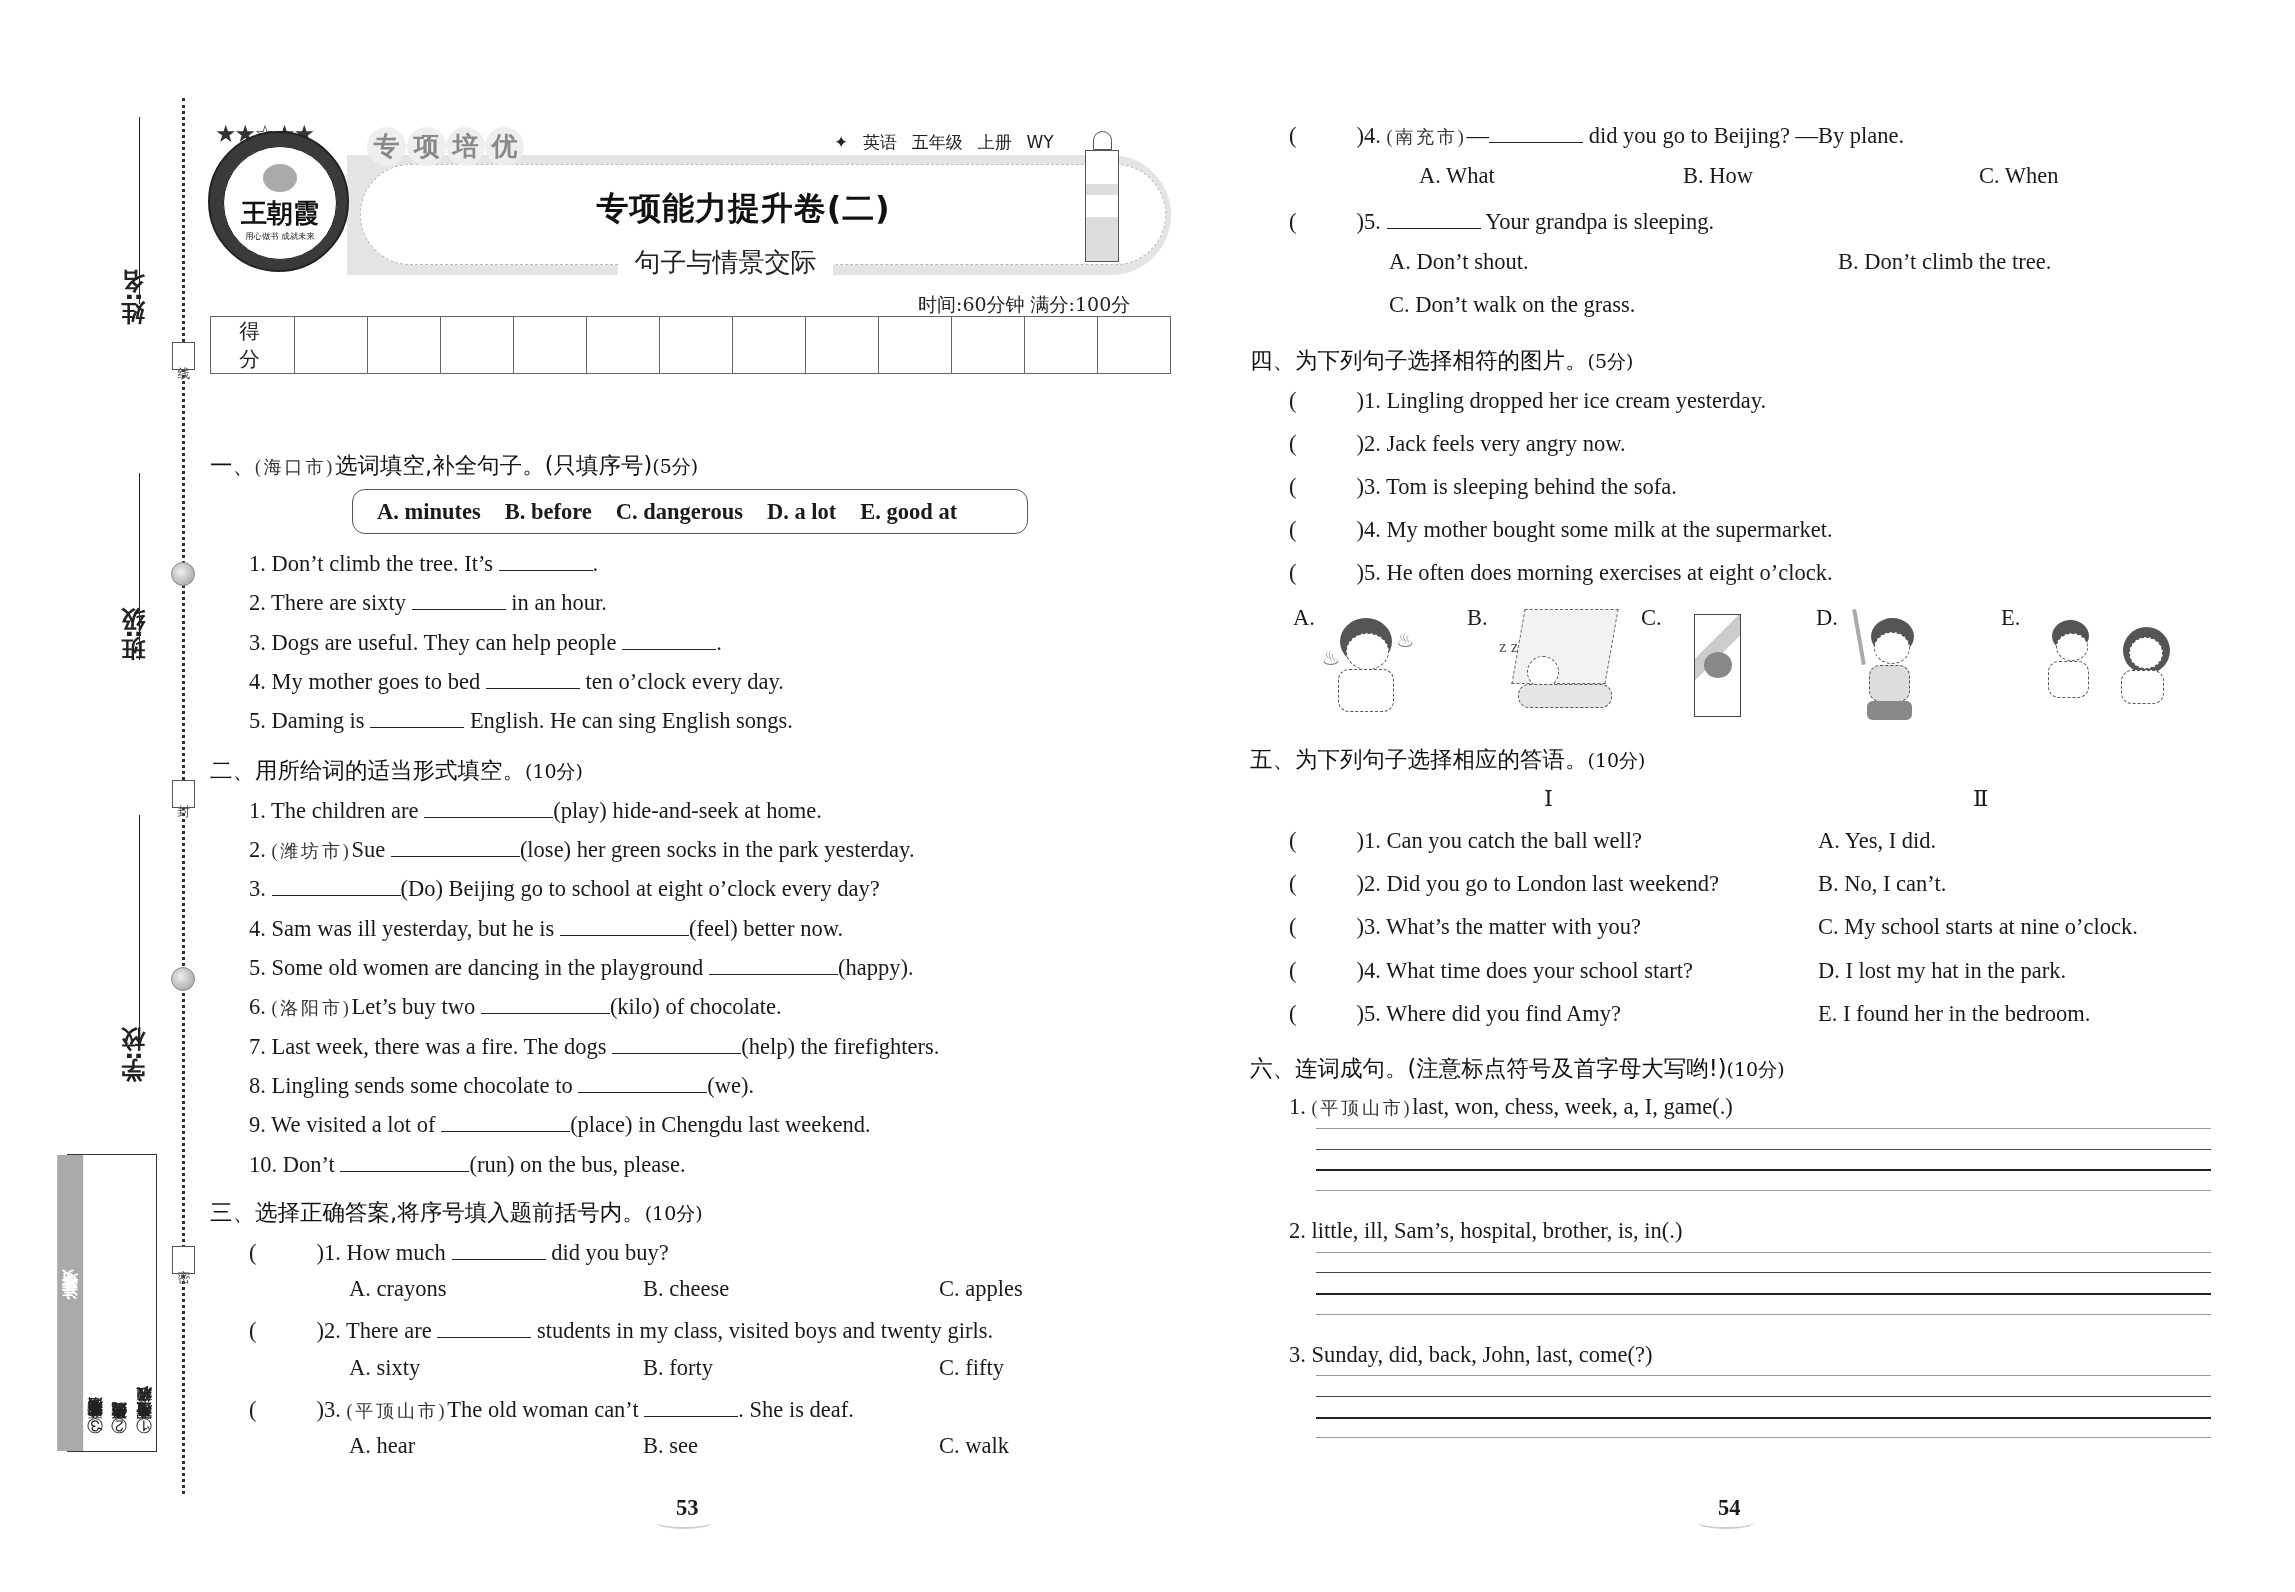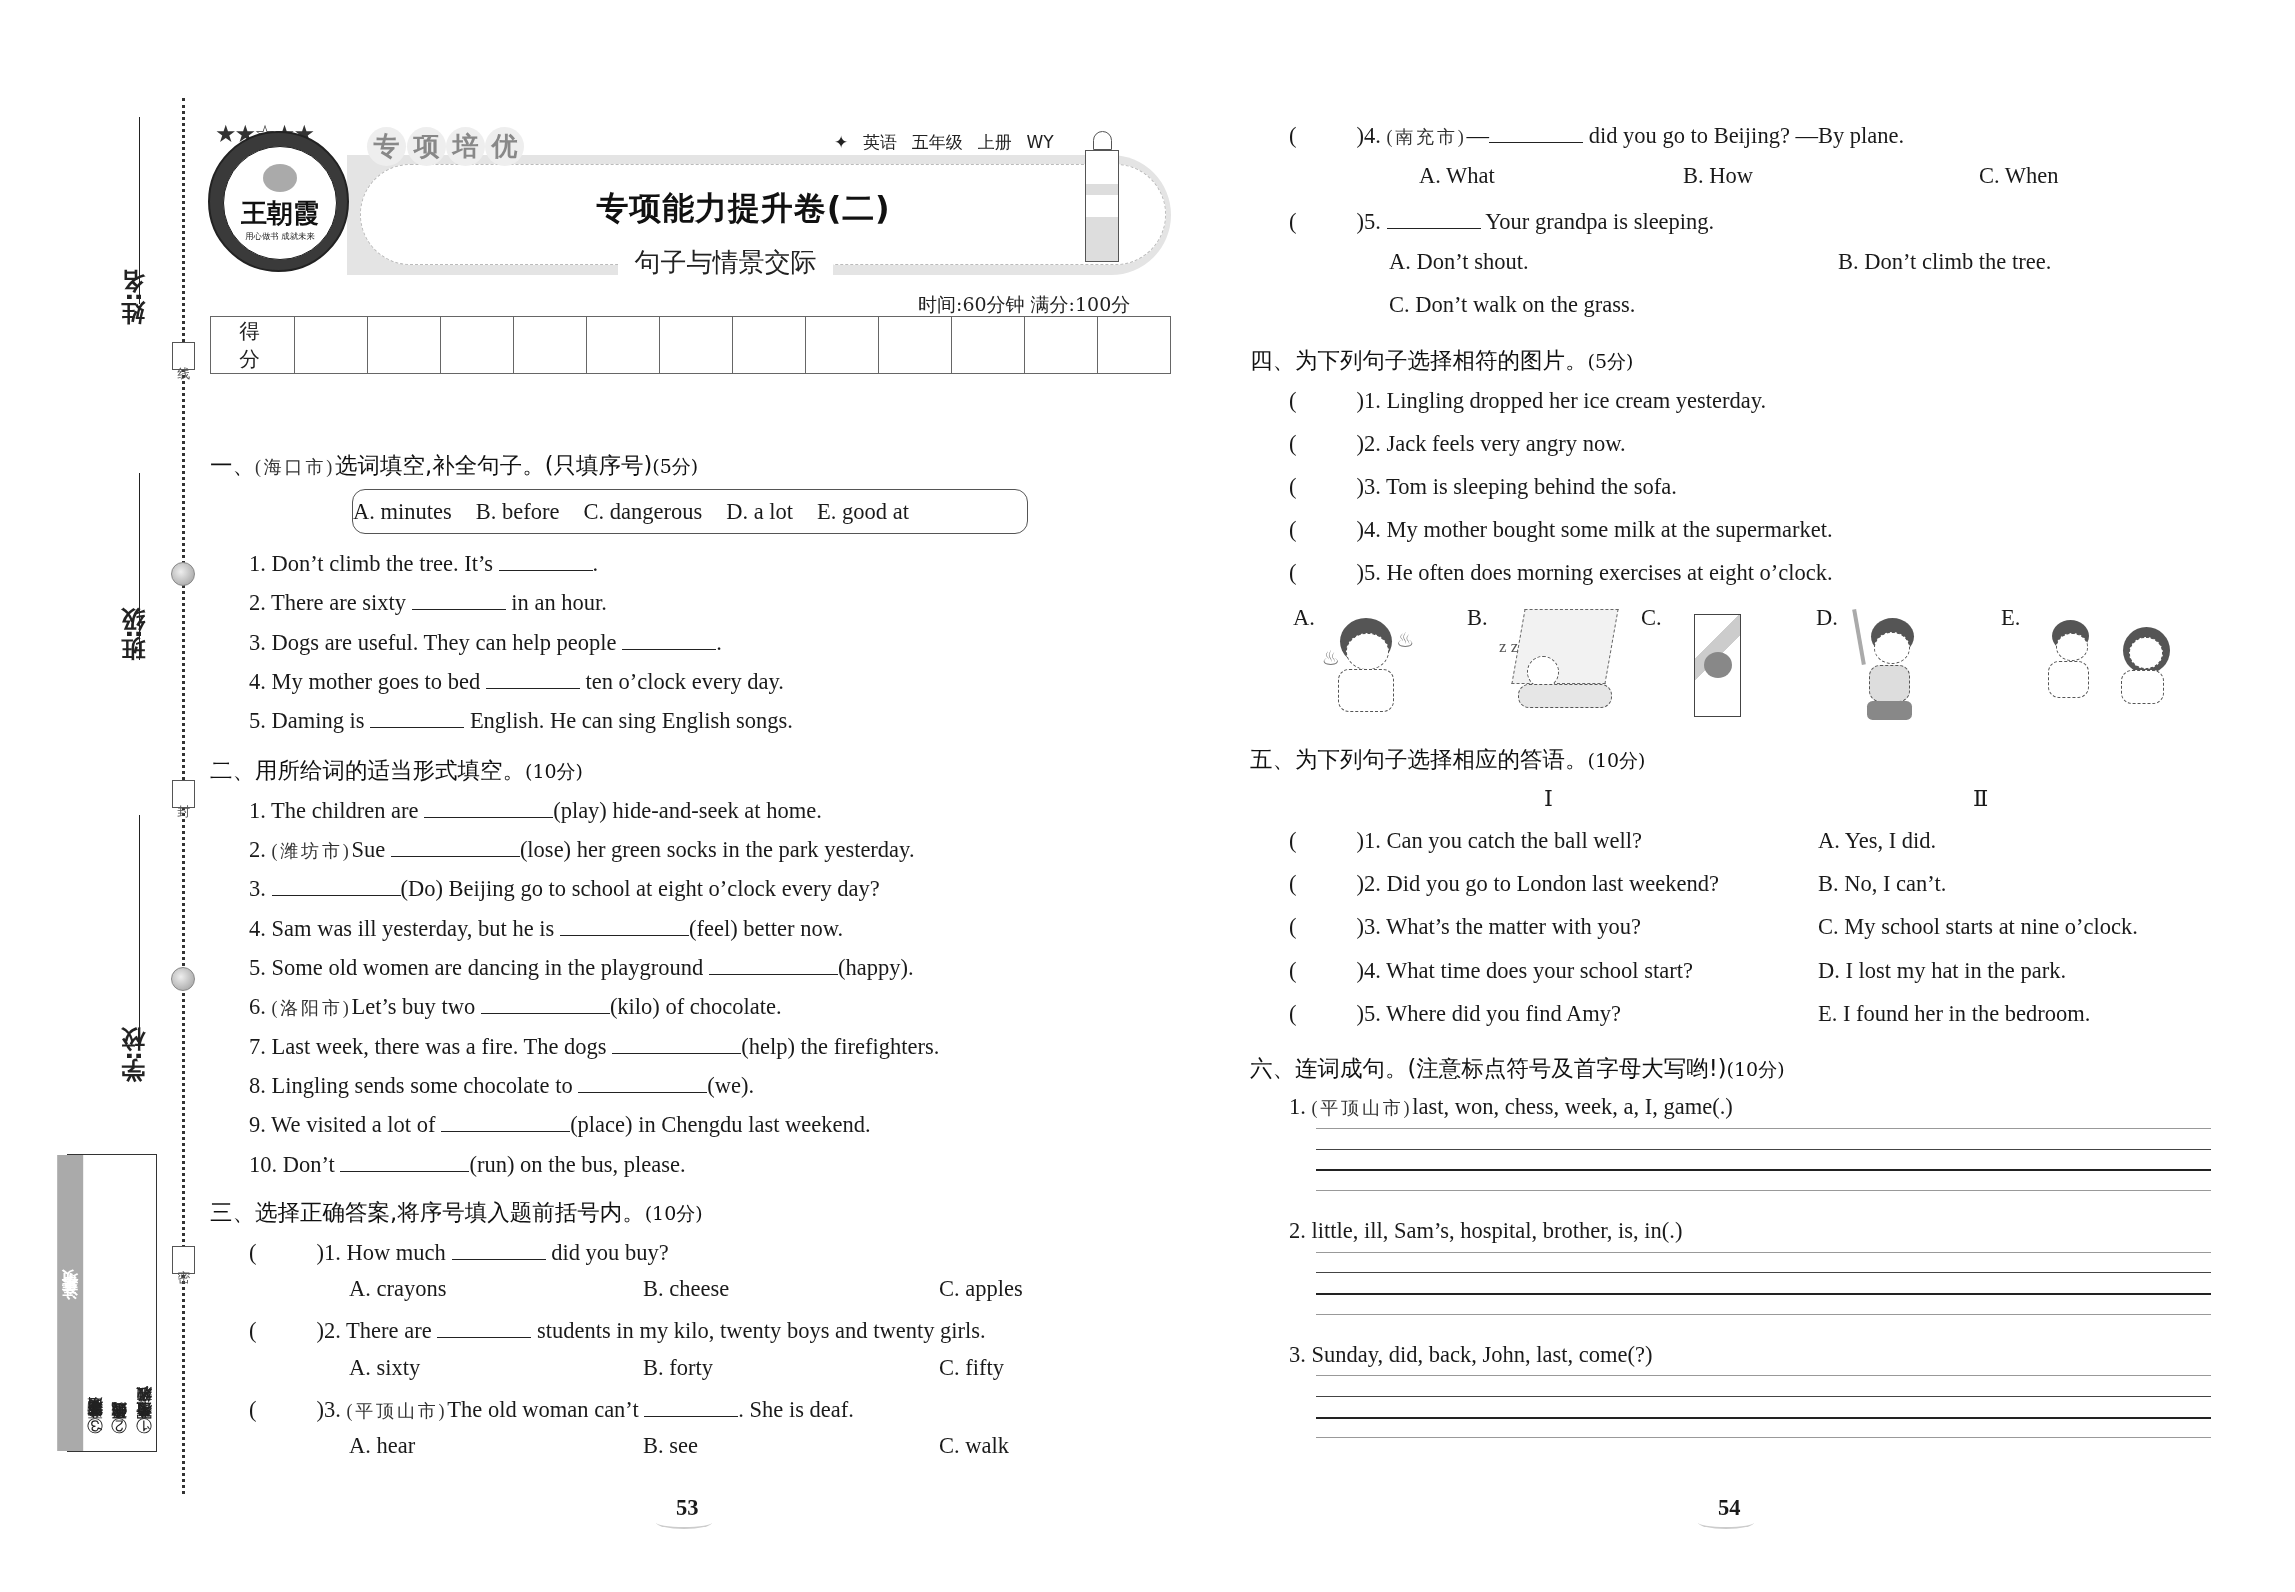--- a/index.html
+++ b/index.html
@@ -41,21 +41,21 @@
   table.score td.hd { width: 84px; letter-spacing: 17px; padding-left: 11.2px; }
 
   
   .sec-title { position: absolute; font-family: "DejaVu Sans", sans-serif; font-size: 22.5px; color: #111; white-space: nowrap; }
   .sec-title .pts { font-family: "DejaVu Serif", serif; font-size: 19px; }
   .line { position: absolute; font-size: 22.5px; white-space: nowrap; color: #1a1a1a; }
   .blank { display: inline-block; border-bottom: 1.4px solid #222; height: 22.5px; vertical-align: baseline; }
   .bw-s { width: 94px; } .bw-m { width: 129px; }
   .paren { display: inline-block; width: 60px; }
   .opt { position: absolute; font-size: 22.5px; white-space: nowrap; }
-  .wordbox { position: absolute; left: 352px; top: 489px; width: 676px; height: 45px; border: 1.4px solid #555; border-radius: 13px; font-size: 22.5px; display: flex; align-items: center; padding-left: 0; gap: 24px; }
+  .wordbox { position: absolute; left: 352px; top: 489px; width: 676px; height: 45px; border: 1.4px solid #555; border-radius: 13px; font-size: 22.5px; display: flex; align-items: center; padding-left: 24px; gap: 24px; font-weight: bold; }
   .region { font-family: Liberation Serif, serif; font-size: 18px; color: #333; letter-spacing: 2.8px; }
 
   
   .pic { position: absolute; }
   .pic-label { position: absolute; font-size: 22.5px; }
   .kid-head { position: absolute; border-radius: 50%; background: #555; }
   .kid-face { position: absolute; border-radius: 50%; background: #fff; border: 1.4px dashed #555; }
   .kid-body { position: absolute; border: 1.4px dashed #555; border-radius: 11.2px; background: #fff; }
   .milk { position: absolute; width: 47px; height: 103px; border: 1.4px solid #444; background: linear-gradient(135deg, #fff 0 30%, #ccc 30% 45%, #fff 45% 100%); }
   .milk-cow { position: absolute; left: 9.4px; top: 37px; width: 28px; height: 26px; border-radius: 50%; background: #888; }
@@ -167,21 +167,21 @@
 <div class="line" style="left:249px; top:1149px"><span>10. </span><span class="region"></span><span>Don’t </span><span class="blank bw-m"></span><span>(run) on the bus, please.</span></div>
 
 <div class="sec-title" style="left:210px; top:1197px">
   <span>三、选择正确答案,将序号填入题前括号内。</span><span class="pts">(10分)</span>
 </div>
 <div class="line" style="left:249px; top:1237px"><span>(</span><span class="paren"></span><span>)</span><span>1. </span><span class="region"></span><span>How much </span><span class="blank bw-s"></span><span> did you buy?</span></div>
 <div class="opt" style="left:349px; top:1276px">A. crayons</div>
 <div class="opt" style="left:643px; top:1276px">B. cheese</div>
 <div class="opt" style="left:939px; top:1276px">C. apples</div>
 
-<div class="line" style="left:249px; top:1315px"><span>(</span><span class="paren"></span><span>)</span><span>2. </span><span class="region"></span><span>There are </span><span class="blank bw-s"></span><span> students in my kilo, twenty boys and twenty girls.</span></div>
+<div class="line" style="left:249px; top:1315px"><span>(</span><span class="paren"></span><span>)</span><span>2. </span><span class="region"></span><span>There are </span><span class="blank bw-s"></span><span> students in my class, visited boys and twenty girls.</span></div>
 <div class="opt" style="left:349px; top:1355px">A. sixty</div>
 <div class="opt" style="left:643px; top:1355px">B. forty</div>
 <div class="opt" style="left:939px; top:1355px">C. fifty</div>
 
 <div class="line" style="left:249px; top:1394px"><span>(</span><span class="paren"></span><span>)</span><span>3. </span><span class="region">(平顶山市)</span><span>The old woman can’t </span><span class="blank bw-s"></span><span>. She is deaf.</span></div>
 <div class="opt" style="left:349px; top:1433px">A. hear</div>
 <div class="opt" style="left:643px; top:1433px">B. see</div>
 <div class="opt" style="left:939px; top:1433px">C. walk</div>
 
 <div class="pagenum" style="left:676px; top:1495px">53</div>

